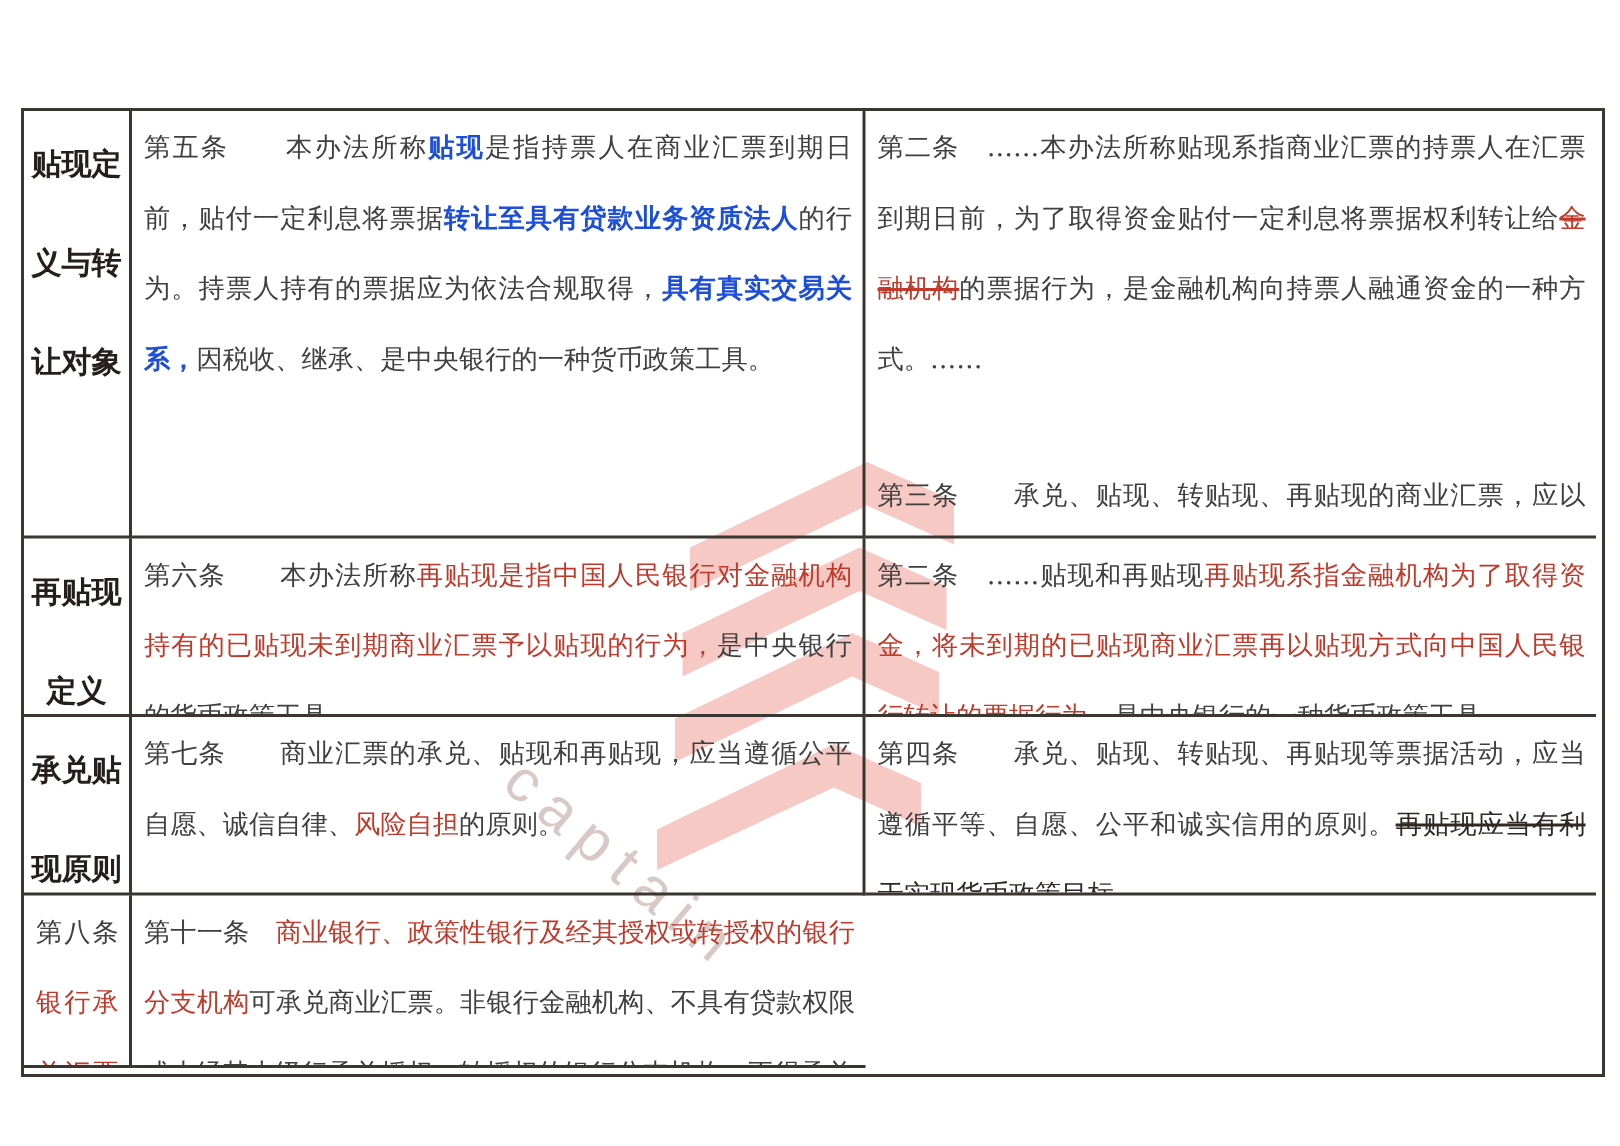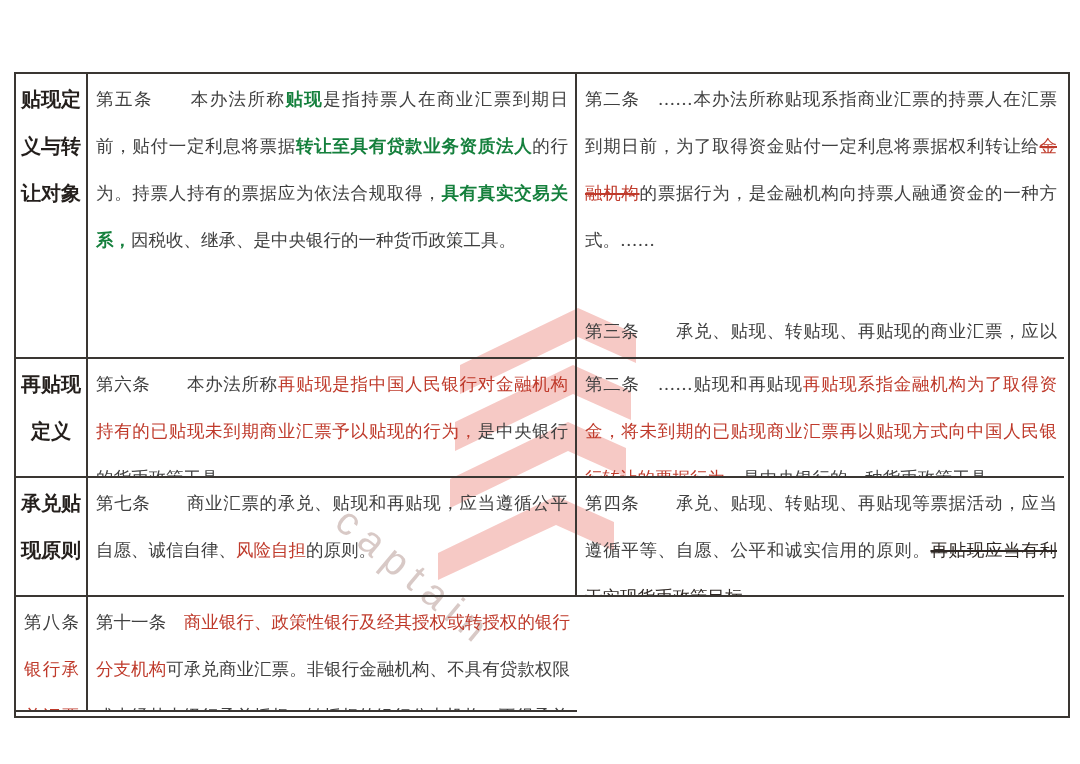--- a/index.html
+++ b/index.html
@@ -37,39 +37,39 @@
     box-sizing:border-box;
     border-right:2px solid #3a3632;
     border-bottom:2px solid #3a3632;
     overflow:hidden;
     background:transparent;
   }
   .cell.col-last{border-right:none;}
   .label{
     font-weight:bold;
     font-size:20px;
-    line-height:47px;
+    line-height:66px;
     text-align:center;
     white-space:pre-line;
     padding-top:2px;
     color:#241f1c;
   }
   .body{
     font-size:17.5px;
     line-height:47px;
     padding:2px 7px 0 8px;
     text-align:justify;
     text-justify:inter-character;
     color:#2f2824;
   }
   .para{margin:0;}
   .para.spaced{margin-top:44px;}
   .seg-normal{color:#404040;}
   .seg-red{color:#bf3a2b;}
-  .seg-red-bold{color:#15803d;font-weight:bold;}
+  .seg-red-bold{color:#1d4ed8;font-weight:bold;}
   .seg-red-strike{color:#bf3a2b;text-decoration:line-through;text-decoration-thickness:2px;}
   .seg-strike{color:#2f2824;text-decoration:line-through;text-decoration-thickness:2px;}
 </style>
 </head>
 <body>
 
 <div class="page">
 
   <div class="watermark">
     <svg class="wm-logo" viewBox="0 0 210 300" xmlns="http://www.w3.org/2000/svg">

